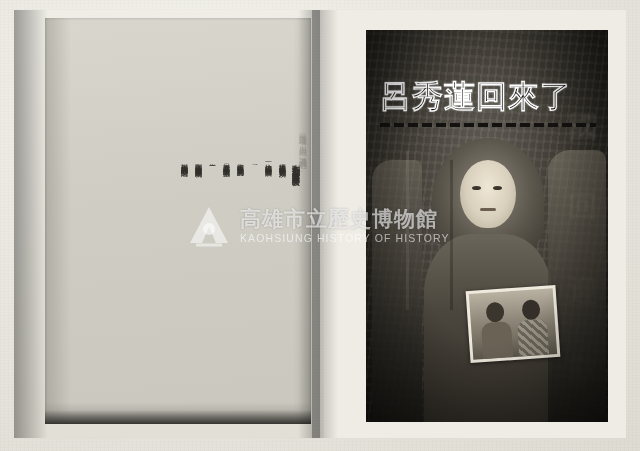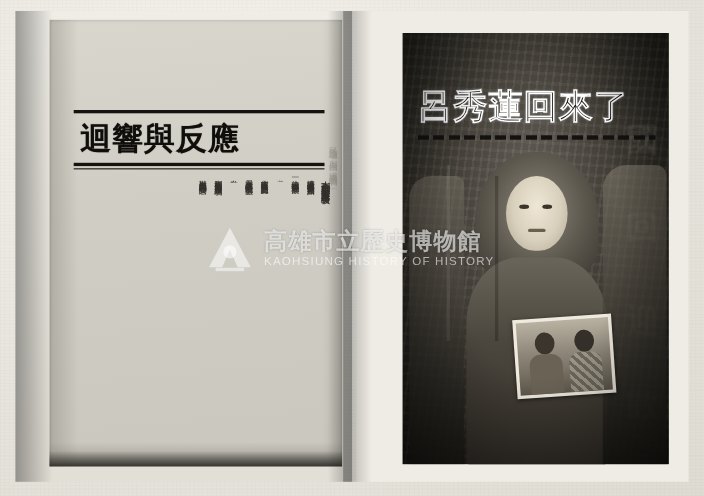--- a/index.html
+++ b/index.html
@@ -343,26 +343,20 @@
       <div class="left-clip">
         <div class="clip-bleed"></div>
 
         <div class="ghost-cols">
           <div class="gcol">期的報導引起各界</div>
           <div class="gcol">讀者來函選刊</div>
           <div class="gcol">與自由</div>
           <div class="gcol">民意論壇</div>
         </div>
 
-        <div class="headline-wrap">
-          <div class="rule"></div>
-          <div class="headline">迴響與反應</div>
-          <div class="rule"></div>
-          <div class="rule thin"></div>
-        </div>
 
         <div class="body-cols">
           <div class="vcol lead">本刊上期刊出呂秀蓮女士專訪後</div>
           <div class="vcol">接獲讀者來函甚多茲選刊數則如次</div>
           <div class="vcol">一位讀者指出婦女運動的推展</div>
           <div class="vcol short">必須建立在兩性平等的基礎之上</div>
           <div class="vcol">方能獲得社會大眾普遍的認同</div>
           <div class="vcol">另有讀者認為新女性主義的主張</div>
           <div class="vcol shorter">在當前社會環境中仍有待進一步溝通</div>
           <div class="vcol">本刊願提供園地歡迎各界繼續賜稿</div>

